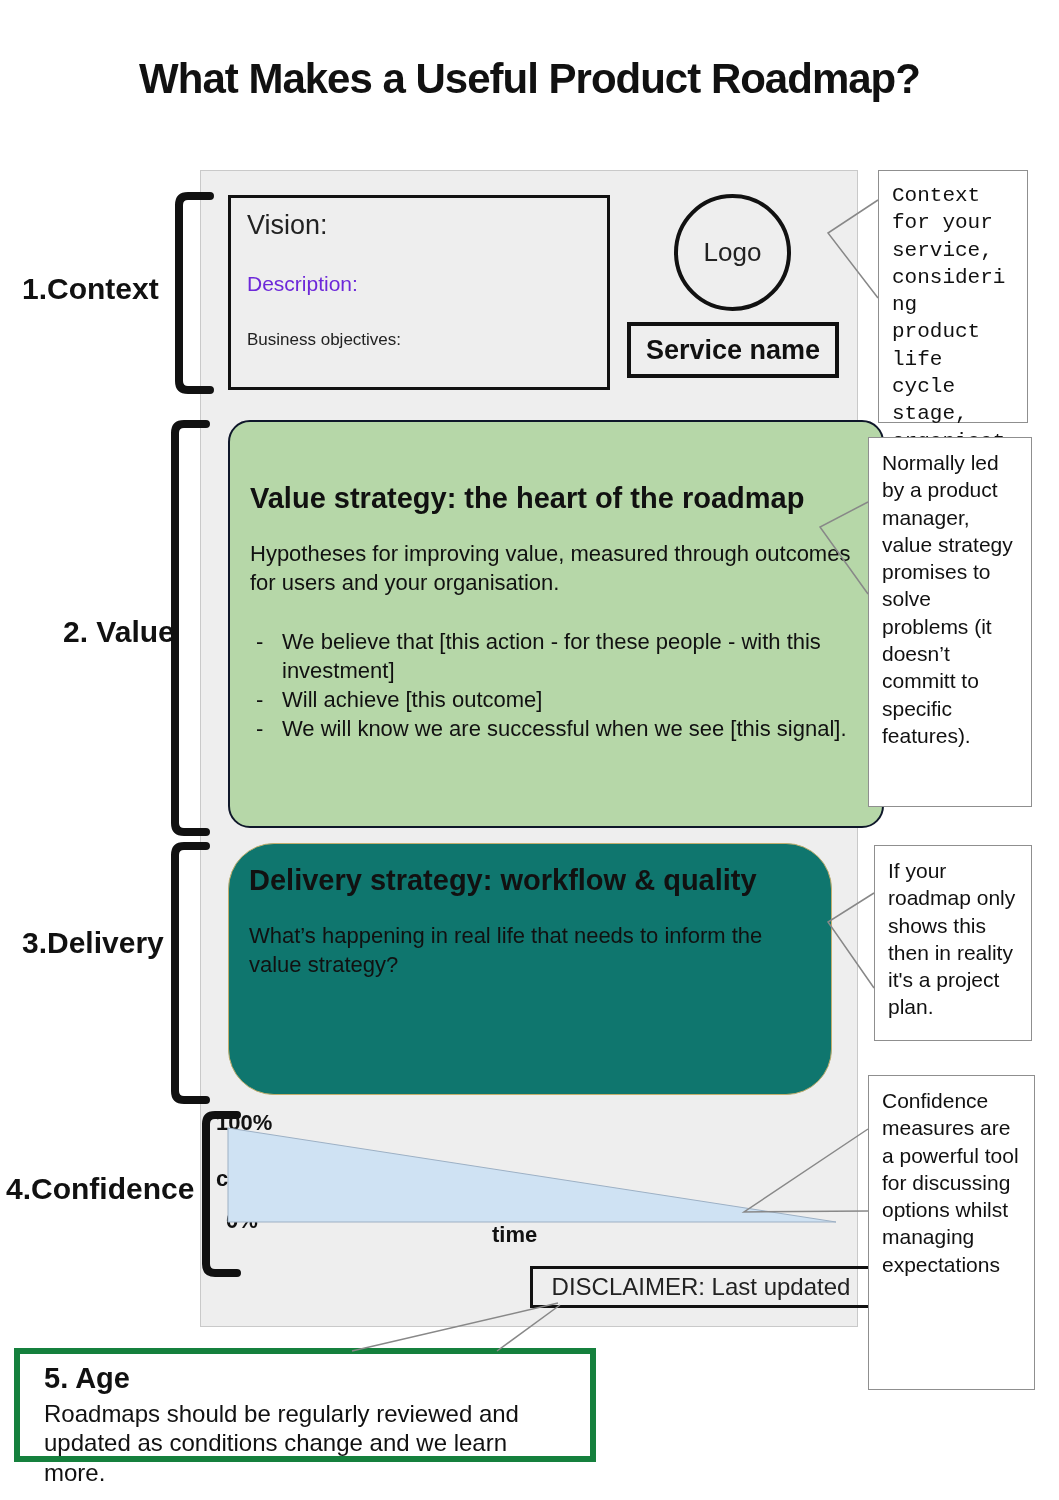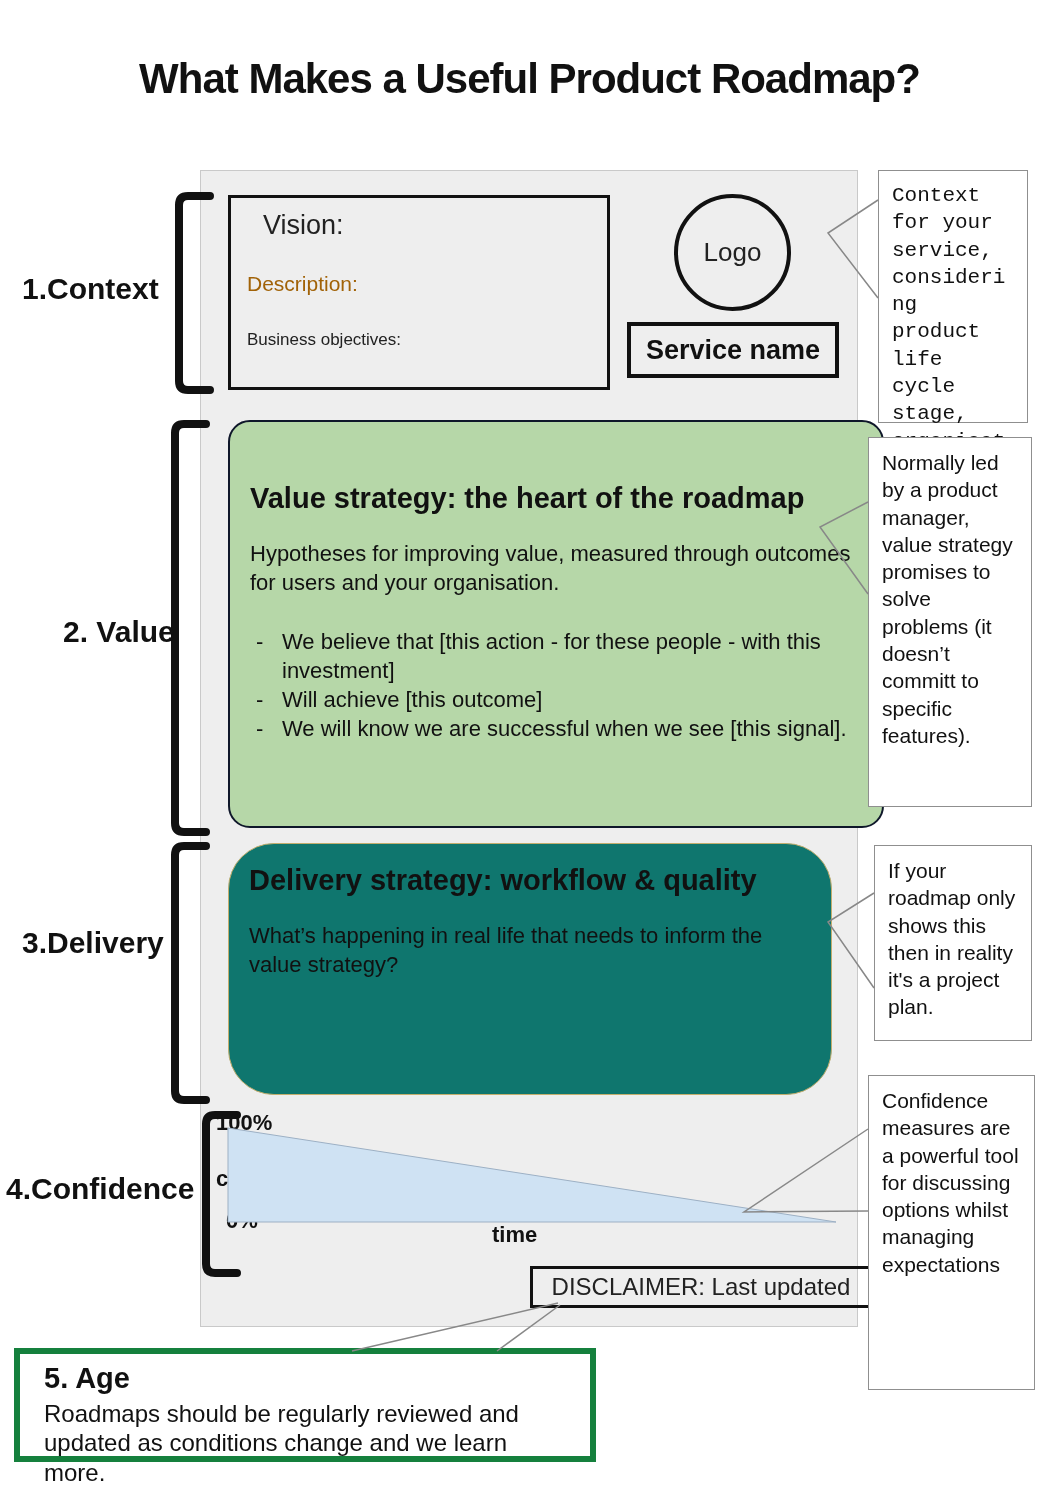--- a/index.html
+++ b/index.html
@@ -18,22 +18,22 @@
     background:#eeeeee;border:1px solid #c9c9c9;box-sizing:border-box;
   }
   svg.decor{left:0;top:0;width:1059px;height:1500px;z-index:3;pointer-events:none;}
 
   .side-label{font-size:30px;font-weight:bold;color:#111;z-index:4;white-space:nowrap;}
 
   .vision-box{
     left:228px;top:195px;width:382px;height:195px;
     border:3px solid #111;box-sizing:border-box;z-index:2;
   }
-  .vision-l{left:16px;top:12px;font-size:27px;color:#222;margin-left:16px;}
-  .desc-l{left:16px;top:74px;font-size:21px;color:#a16207;}
+  .vision-l{left:16px;top:12px;font-size:27px;color:#222;}
+  .desc-l{left:16px;top:74px;font-size:21px;color:#6d28d9;}
   .obj-l{left:16px;top:132px;font-size:17px;color:#222;}
 
   .logo-circle{
     left:674px;top:194px;width:117px;height:117px;border-radius:50%;
     border:4px solid #111;box-sizing:border-box;display:flex;align-items:center;justify-content:center;
     font-size:26px;color:#222;z-index:2;
   }
   .service-box{
     left:627px;top:322px;width:212px;height:56px;border:4px solid #111;box-sizing:border-box;
     display:flex;align-items:center;justify-content:center;font-size:27px;font-weight:bold;z-index:2;

